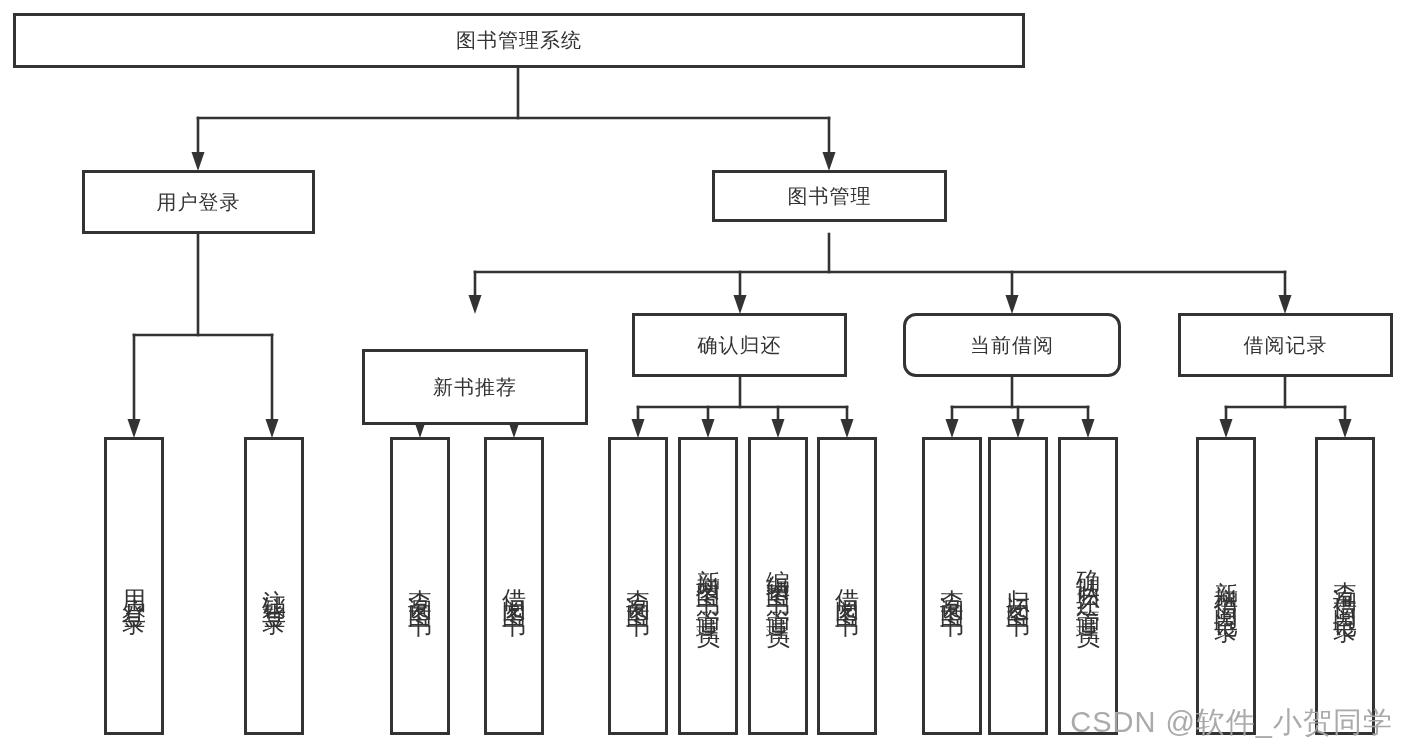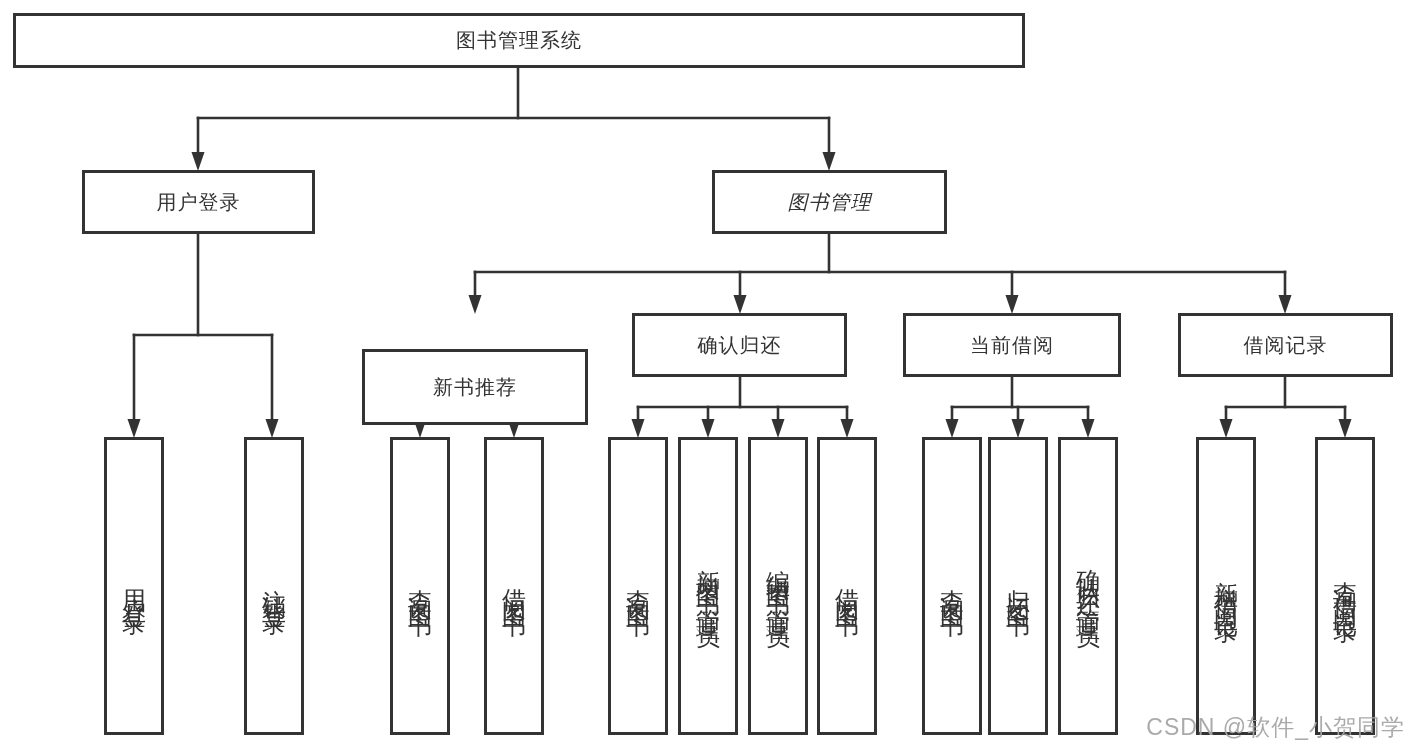--- a/index.html
+++ b/index.html
@@ -37,23 +37,23 @@
   .vlabel {
     writing-mode: vertical-rl;
     font-size: 24px;
     letter-spacing: 8px;
     line-height: 1;
     color: #333333;
     white-space: nowrap;
   }
   .watermark {
     position: absolute;
-    right: 0;
+    right: 12px;
     bottom: 4px;
-    font-size: 23px;
+    font-size: 29px;
     color: rgba(165, 165, 165, 0.95);
     letter-spacing: 1px;
     white-space: nowrap;
   }
 </style>
 </head>
 <body>
 
 <div class="canvas">
 
@@ -123,31 +123,31 @@
     </g>
   </svg>
 
   <div class="node" style="left:13px; top:13px; width:1012px; height:55px;">
     <span class="hlabel">图书管理系统</span>
   </div>
 
   <div class="node" style="left:82px; top:170px; width:233px; height:64px;">
     <span class="hlabel">用户登录</span>
   </div>
-  <div class="node" style="left:712px; top:170px; width:235px; height:64px;font-style:italic;">
+  <div class="node" style="left:712px; top:170px; width:235px; height:52px;">
     <span class="hlabel">图书管理</span>
   </div>
 
   <div class="node" style="left:362px; top:313px; width:226px; height:76px;margin-top:36px;">
     <span class="hlabel">新书推荐</span>
   </div>
   <div class="node" style="left:632px; top:313px; width:215px; height:64px;">
     <span class="hlabel">确认归还</span>
   </div>
-  <div class="node" style="left:903px; top:313px; width:218px; height:64px;">
+  <div class="node" style="left:903px; top:313px; width:218px; height:64px;border-radius:13px;">
     <span class="hlabel">当前借阅</span>
   </div>
   <div class="node" style="left:1178px; top:313px; width:215px; height:64px;">
     <span class="hlabel">借阅记录</span>
   </div>
 
   <div class="node vnode" style="left:104px; top:437px;">
     <span class="vlabel">用户登录</span>
   </div>
   <div class="node vnode" style="left:244px; top:437px;">

